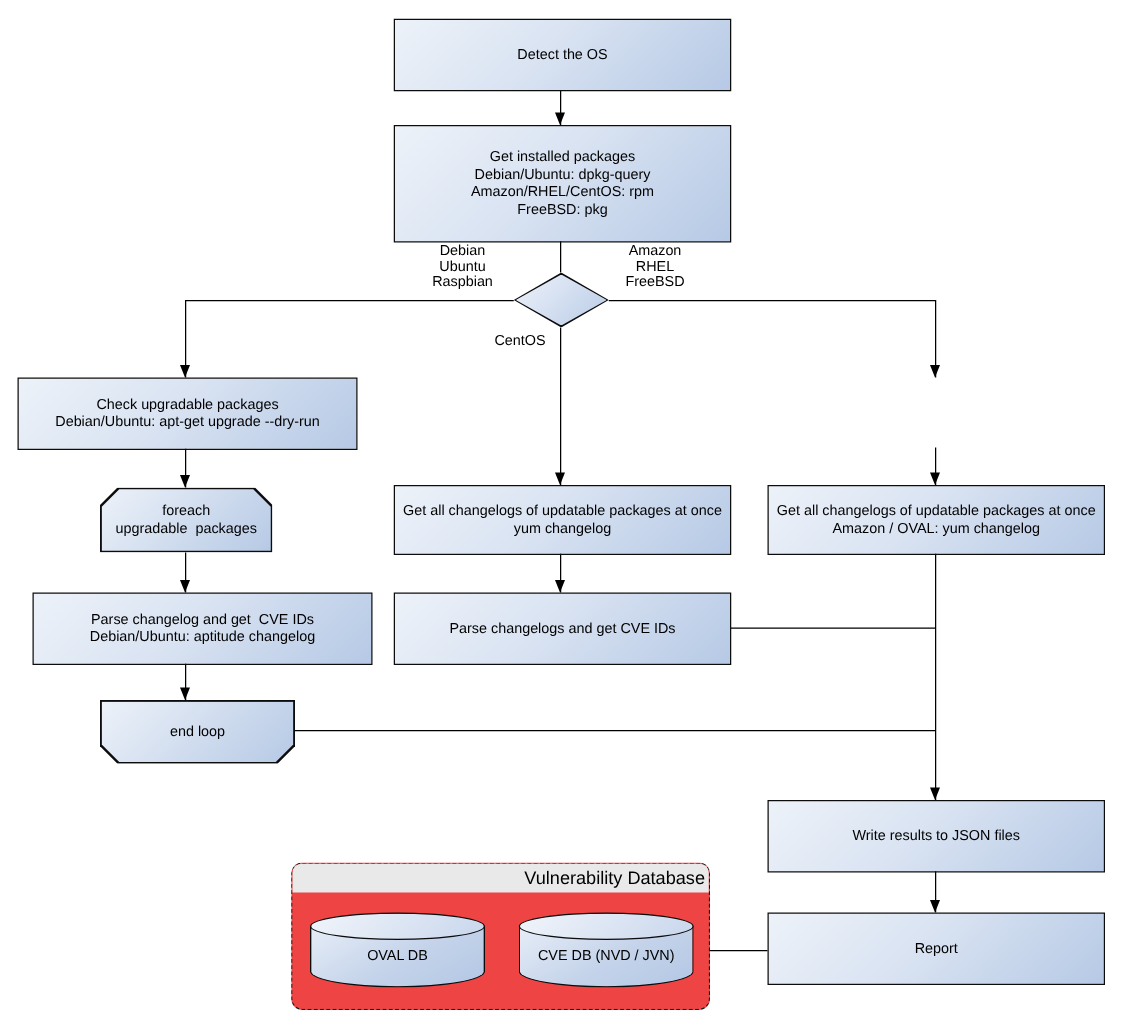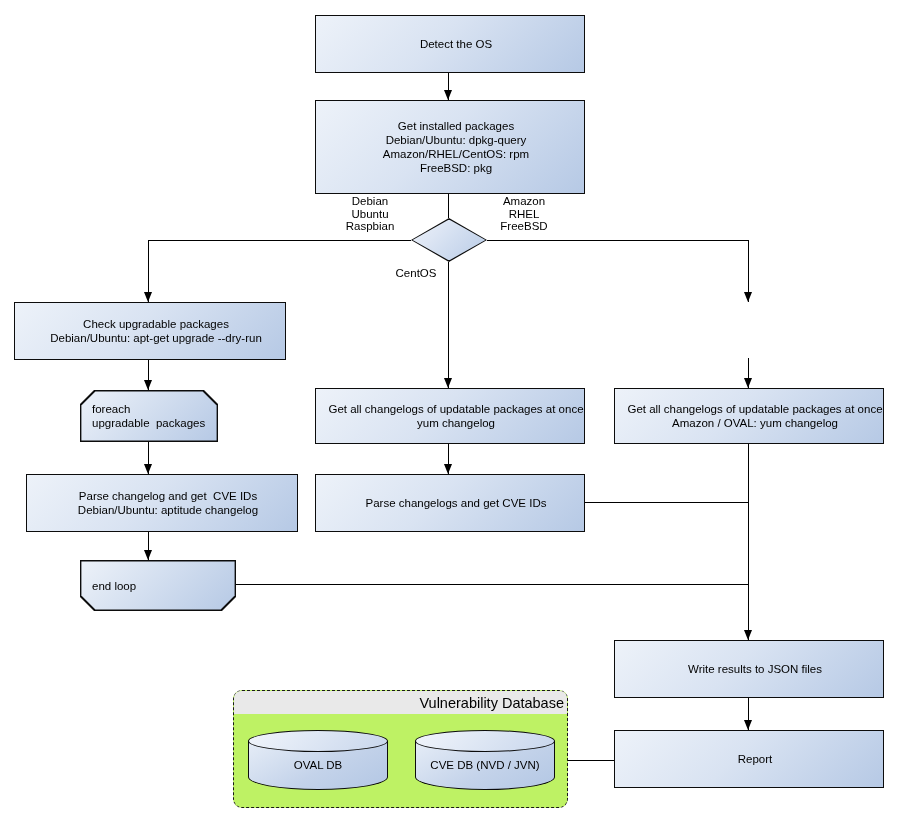--- a/index.html
+++ b/index.html
@@ -5,21 +5,21 @@
   html,body{margin:0;padding:0;background:#ffffff;}
   body{width:910px;height:823px;position:relative;overflow:hidden;
        font-family:"Liberation Sans", sans-serif;color:#000;}
   .canvas{position:absolute;inset:0;}
 
   
   .node{position:absolute;border:1px solid #0c0c0c;
         background:linear-gradient(135deg,#edf2f9 0%,#d9e3f2 45%,#b6c9e5 100%);
         display:flex;flex-direction:column;justify-content:center;align-items:center;
         font-size:11.5px;line-height:14px;text-align:center;}
-  .nline{white-space:pre;margin-left:12px;}
+  .nline{white-space:pre;}
 
   
   .vl{position:absolute;width:1px;background:#000;}
   .hl{position:absolute;height:1px;background:#000;}
   .ah{position:absolute;width:0;height:0;
       border-left:4.5px solid transparent;border-right:4.5px solid transparent;
       border-top:10px solid #000;}
 
   
   .dia-o{position:absolute;left:411px;top:218px;width:76px;height:44px;
@@ -27,30 +27,30 @@
   .dia-i{position:absolute;inset:1.6px;
          clip-path:polygon(50% 0,100% 50%,50% 100%,0 50%);
          background:linear-gradient(135deg,#eef2fa 0%,#b9cce7 100%);}
 
   
   .bev{position:absolute;}
   .bev .bg{position:absolute;inset:0;background:#0c0c0c;}
   .bev .fg{position:absolute;inset:1.4px;
            background:linear-gradient(135deg,#edf2f9 0%,#b6c9e5 100%);}
   .bev .txt{position:absolute;inset:0;display:flex;flex-direction:column;
-            justify-content:center;align-items:flex-start;font-size:11.5px;line-height:14px;}
+            justify-content:center;align-items:center;font-size:11.5px;line-height:14px;}
   .bev-top .bg,.bev-top .fg{clip-path:polygon(14px 0,calc(100% - 14px) 0,100% 14px,100% 100%,0 100%,0 14px);}
   .bev-bot .bg,.bev-bot .fg{clip-path:polygon(0 0,100% 0,100% calc(100% - 14px),calc(100% - 14px) 100%,14px 100%,0 calc(100% - 14px));}
 
   
   .elabel{position:absolute;font-size:11.5px;line-height:12.5px;text-align:center;}
 
   
   .vuln{position:absolute;left:233px;top:690px;width:335px;height:118px;
-        border:1.6px dashed #1a1a1a;border-radius:9px;background:#bef264;box-sizing:border-box;}
+        border:1.6px dashed #1a1a1a;border-radius:9px;background:#ef4444;box-sizing:border-box;}
   .vuln-header{height:23px;background:#e9e9e9;border-radius:7px 7px 0 0;
                display:flex;align-items:center;justify-content:flex-end;
                font-size:14.5px;padding-right:3px;}
 
   
   .cyl{position:absolute;width:140px;height:60px;}
   .cyl-body{position:absolute;left:0;right:0;top:11px;bottom:0;box-sizing:border-box;
             border:1px solid #0c0c0c;border-top:none;
             border-radius:0 0 70px 70px / 0 0 13px 13px;
             background:linear-gradient(150deg,#e6edf7 0%,#c4d3ea 55%,#b3c7e4 100%);}

